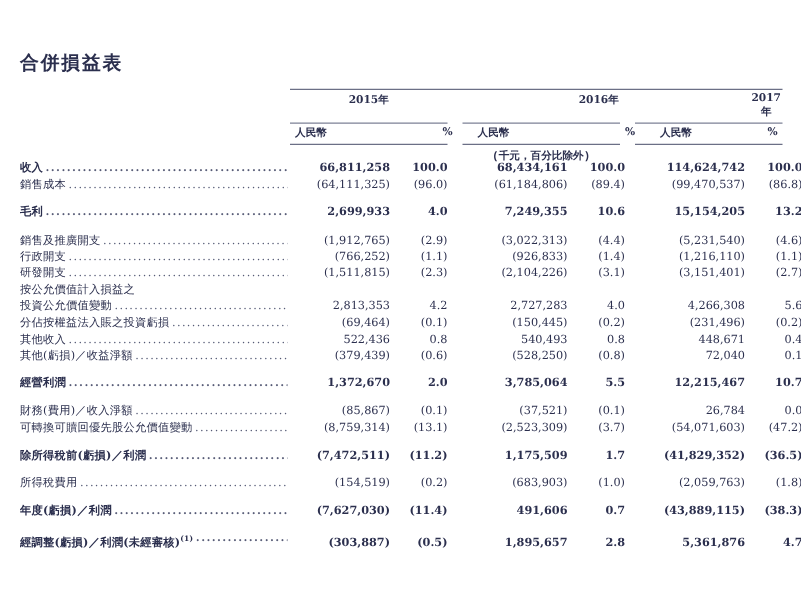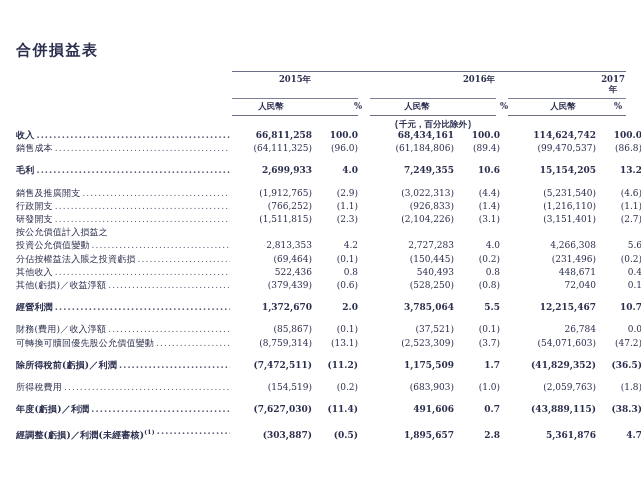--- a/index.html
+++ b/index.html
@@ -76,21 +76,21 @@
   .grp { display: flex; width: 100%; }
 
   .sub-row { display: flex; width: 100%; }
   .sub-cell {
     font-size: 8.5px;
     font-weight: bold;
     color: #2b2f4e;
     padding: 2px 0 2px 0;
     font-family: "DejaVu Serif", "Liberation Serif", serif;
   }
-  .sub-rmb { text-align: center; padding-left: 4px; }
+  .sub-rmb { text-align: left; padding-left: 4px; }
   .sub-pct { text-align: right; padding-right: 4px; }
 
   .unit-note {
     font-size: 8.5px;
     font-weight: bold;
     color: #2b2f4e;
     text-align: center;
     padding-top: 3px;
     font-family: Liberation Mono, monospace;
   }

